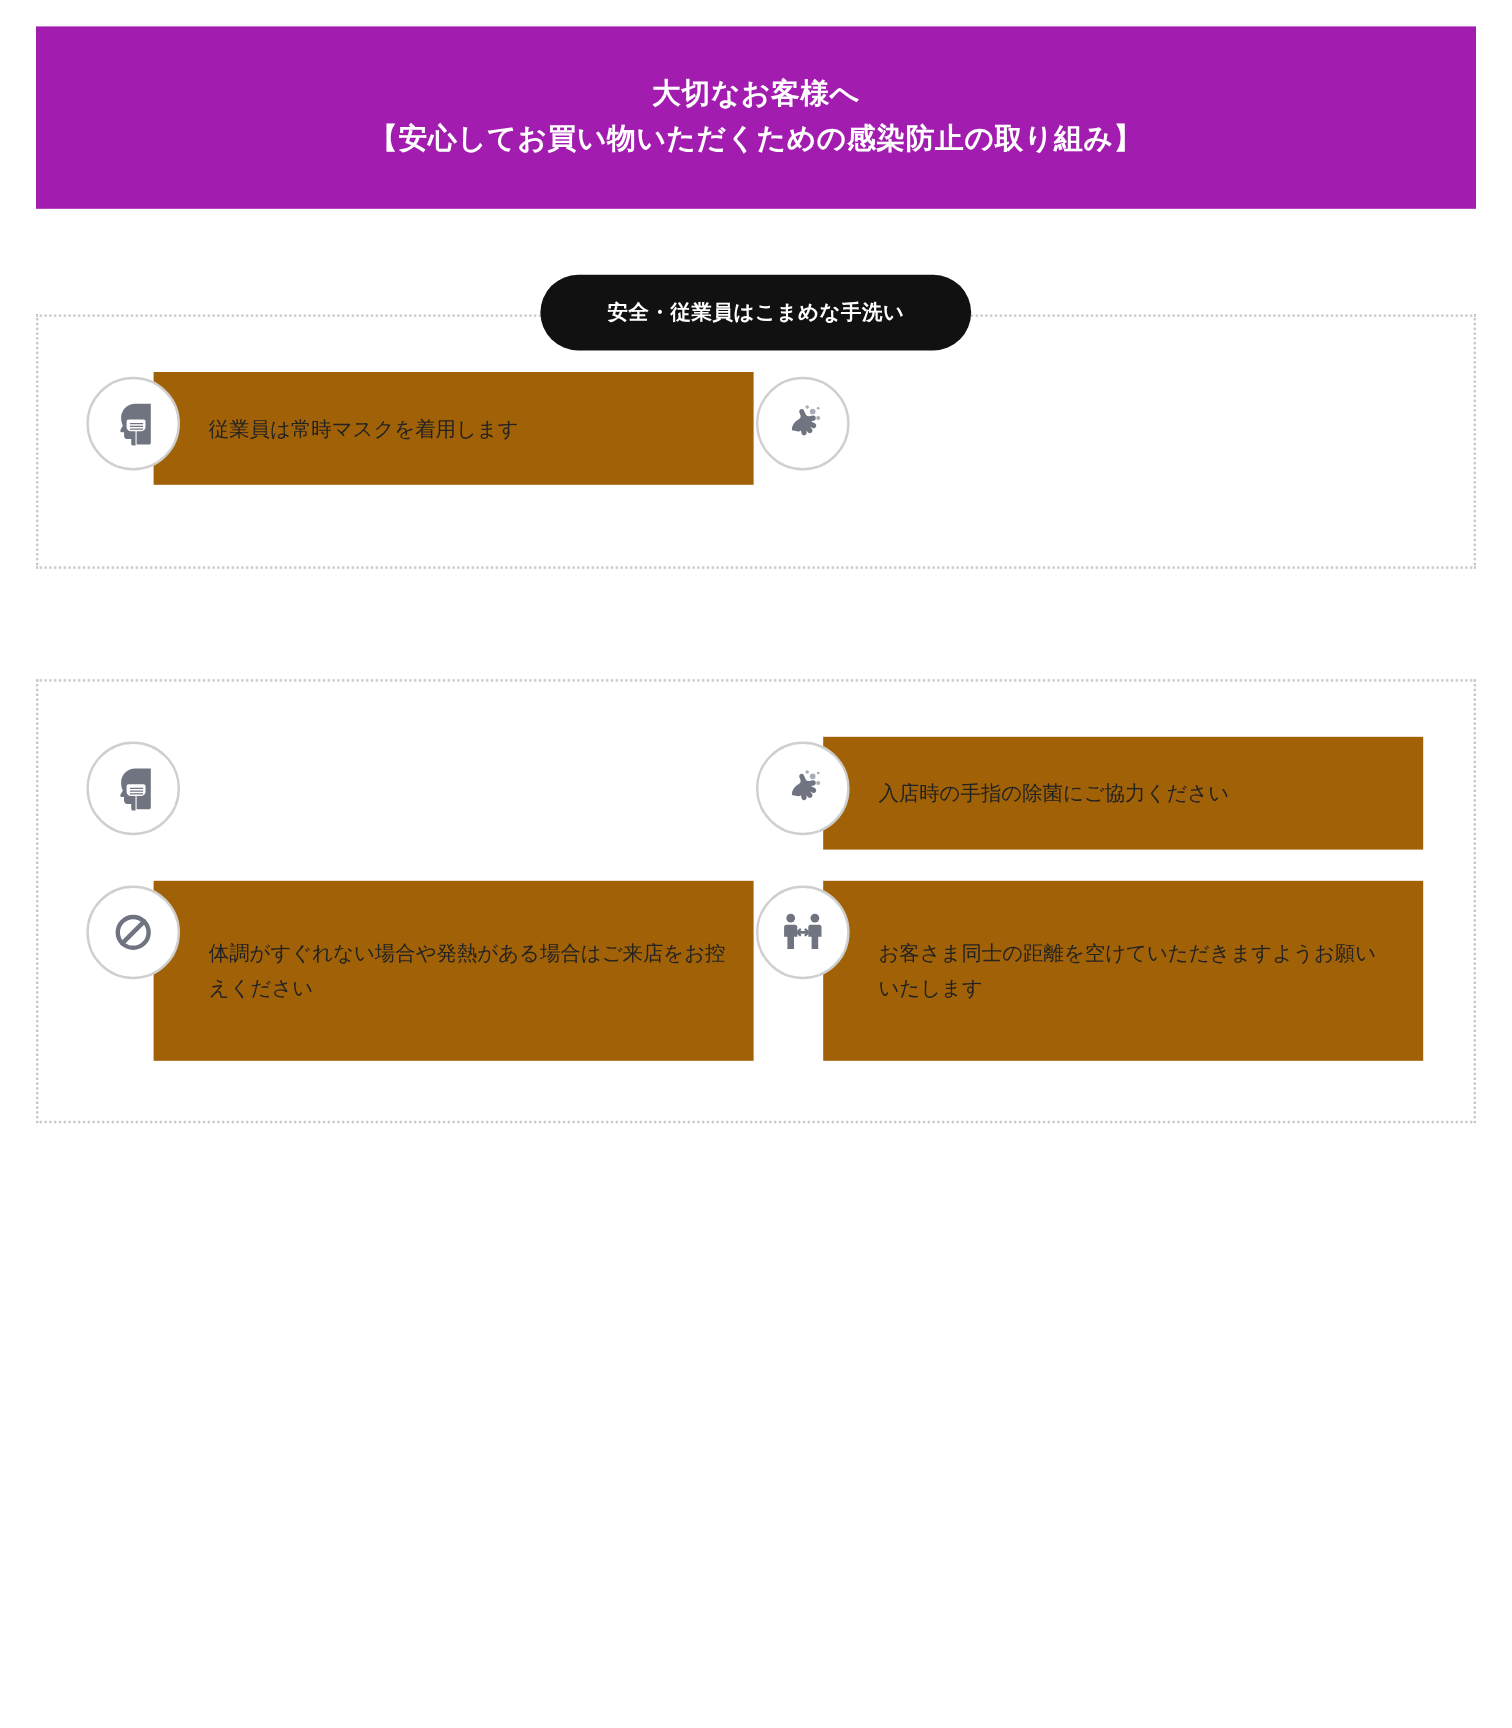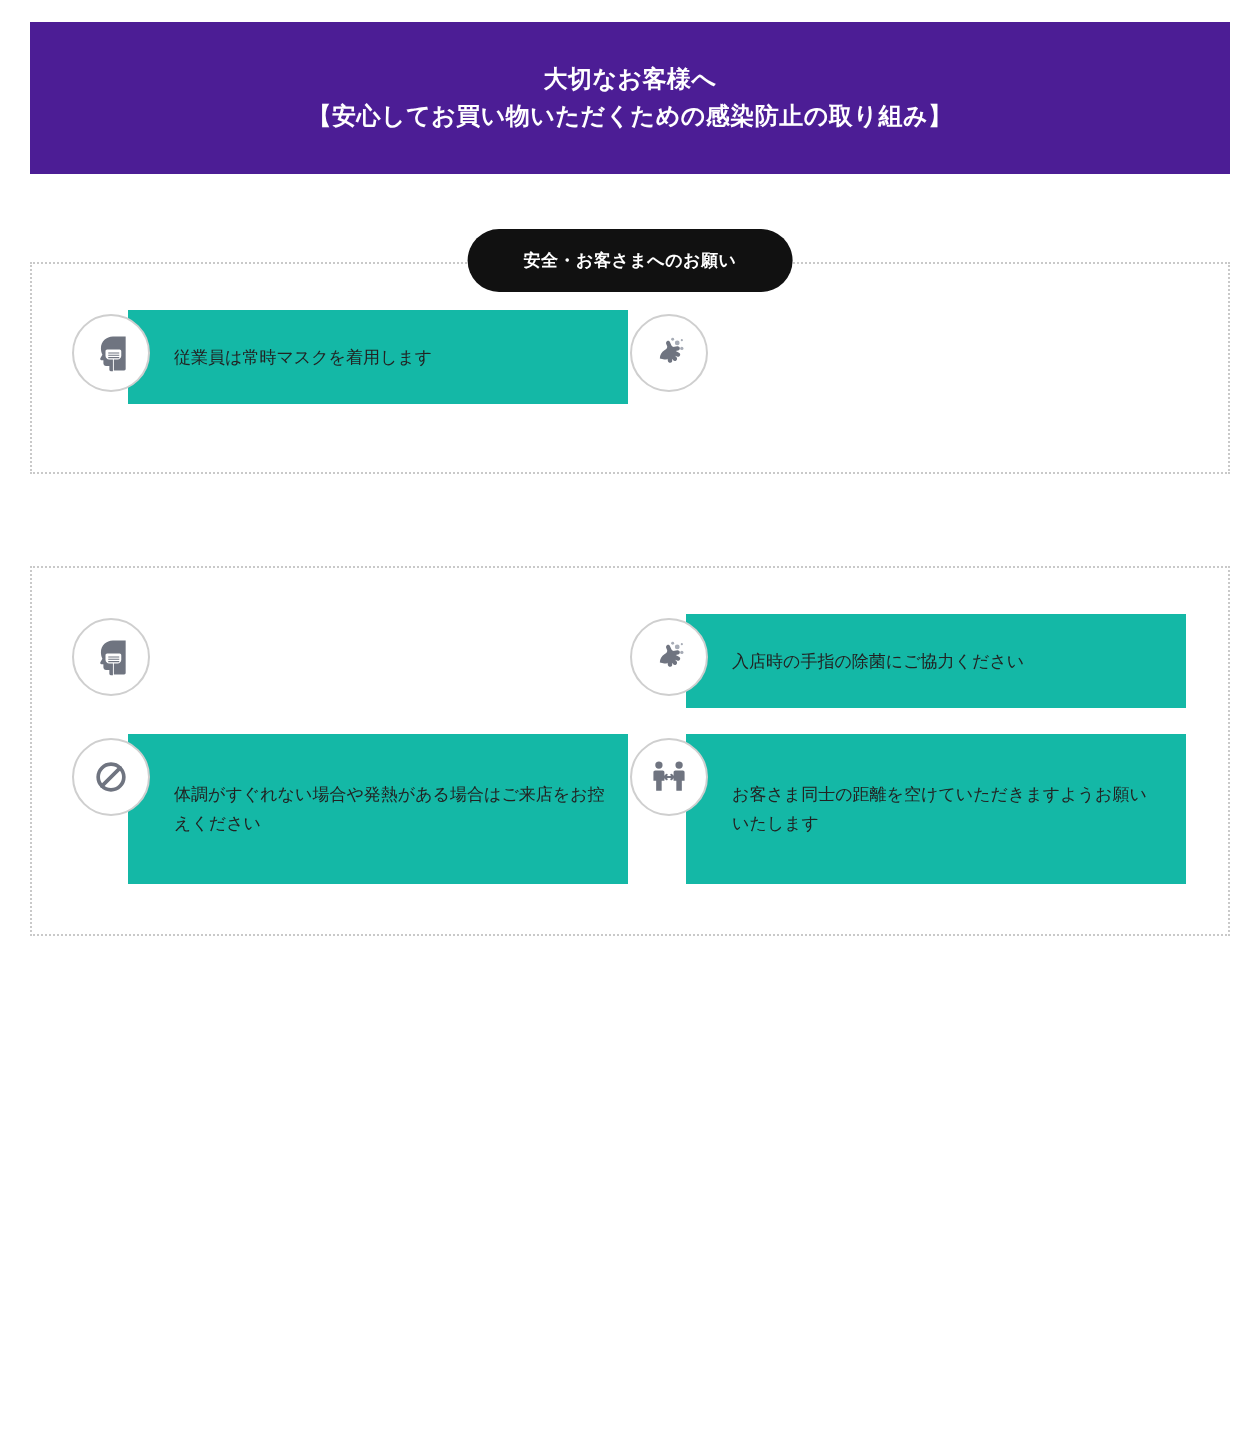--- a/index.html
+++ b/index.html
@@ -18,21 +18,21 @@
   .page {
     position: relative;
     width: 1260px;
     height: 1440px;
     box-sizing: border-box;
   }
 
   
   .banner {
     margin: 22px 30px 0 30px;
-    background: #4c1d95;
+    background: #a21caf;
     color: #ffffff;
     padding: 38px 20px 40px 20px;
     text-align: center;
     box-sizing: border-box;
   }
   .banner-line {
     font-size: 24px;
     font-weight: bold;
     line-height: 1.55;
     letter-spacing: 0.5px;
@@ -103,21 +103,21 @@
     justify-content: center;
     position: relative;
     z-index: 2;
     margin-top: 4px;
   }
   .icon-badge svg {
     display: block;
   }
 
   .text-box {
-    background: #14b8a6;
+    background: #a16207;
     margin-left: -22px;
     padding: 26px 22px 26px 46px;
     font-size: 17px;
     line-height: 1.72;
     color: #222222;
     min-height: 94px;
     box-sizing: border-box;
     flex: 1 1 auto;
     display: flex;
     align-items: center;
@@ -134,21 +134,21 @@
 <body>
 
 <div class="page">
 
   <div class="banner">
     <div class="banner-line">大切なお客様へ</div>
     <div class="banner-line">【安心してお買い物いただくための感染防止の取り組み】</div>
   </div>
 
   <div class="section first">
-    <div class="section-pill">安全・お客さまへのお願い</div>
+    <div class="section-pill">安全・従業員はこまめな手洗い</div>
 
     <div class="grid">
 
       <div class="cell">
         <div class="inner">
           <div class="icon-badge">
             <svg width="44" height="44" viewBox="0 0 48 48" aria-hidden="true">
               <path d="M26 6c-7 0-13 5.6-13 12.6 0 3 .6 5.2 1.6 7.2l-2.2 4c-.5.9.1 2 1.2 2h2.1v3.4c0 1.6 1.3 2.9 2.9 2.9h3.6v4.3c0 .9.7 1.6 1.6 1.6h2.3V31H22c-2.2 0-4-1.8-4-4v-5c0-1 .8-1.8 1.8-1.8h13.6c1 0 1.8.8 1.8 1.8v5c0 2.2-1.8 4-4 4h-4.1v12h11.3c.9 0 1.6-.7 1.6-1.6V6H26z" fill="#6f7480"></path>
               <rect x="20" y="22" width="14" height="8" rx="2" fill="#ffffff"></rect>
               <path d="M21 24h12M21 26.5h12M21 29h12" stroke="#6f7480" stroke-width="1.2"></path>

